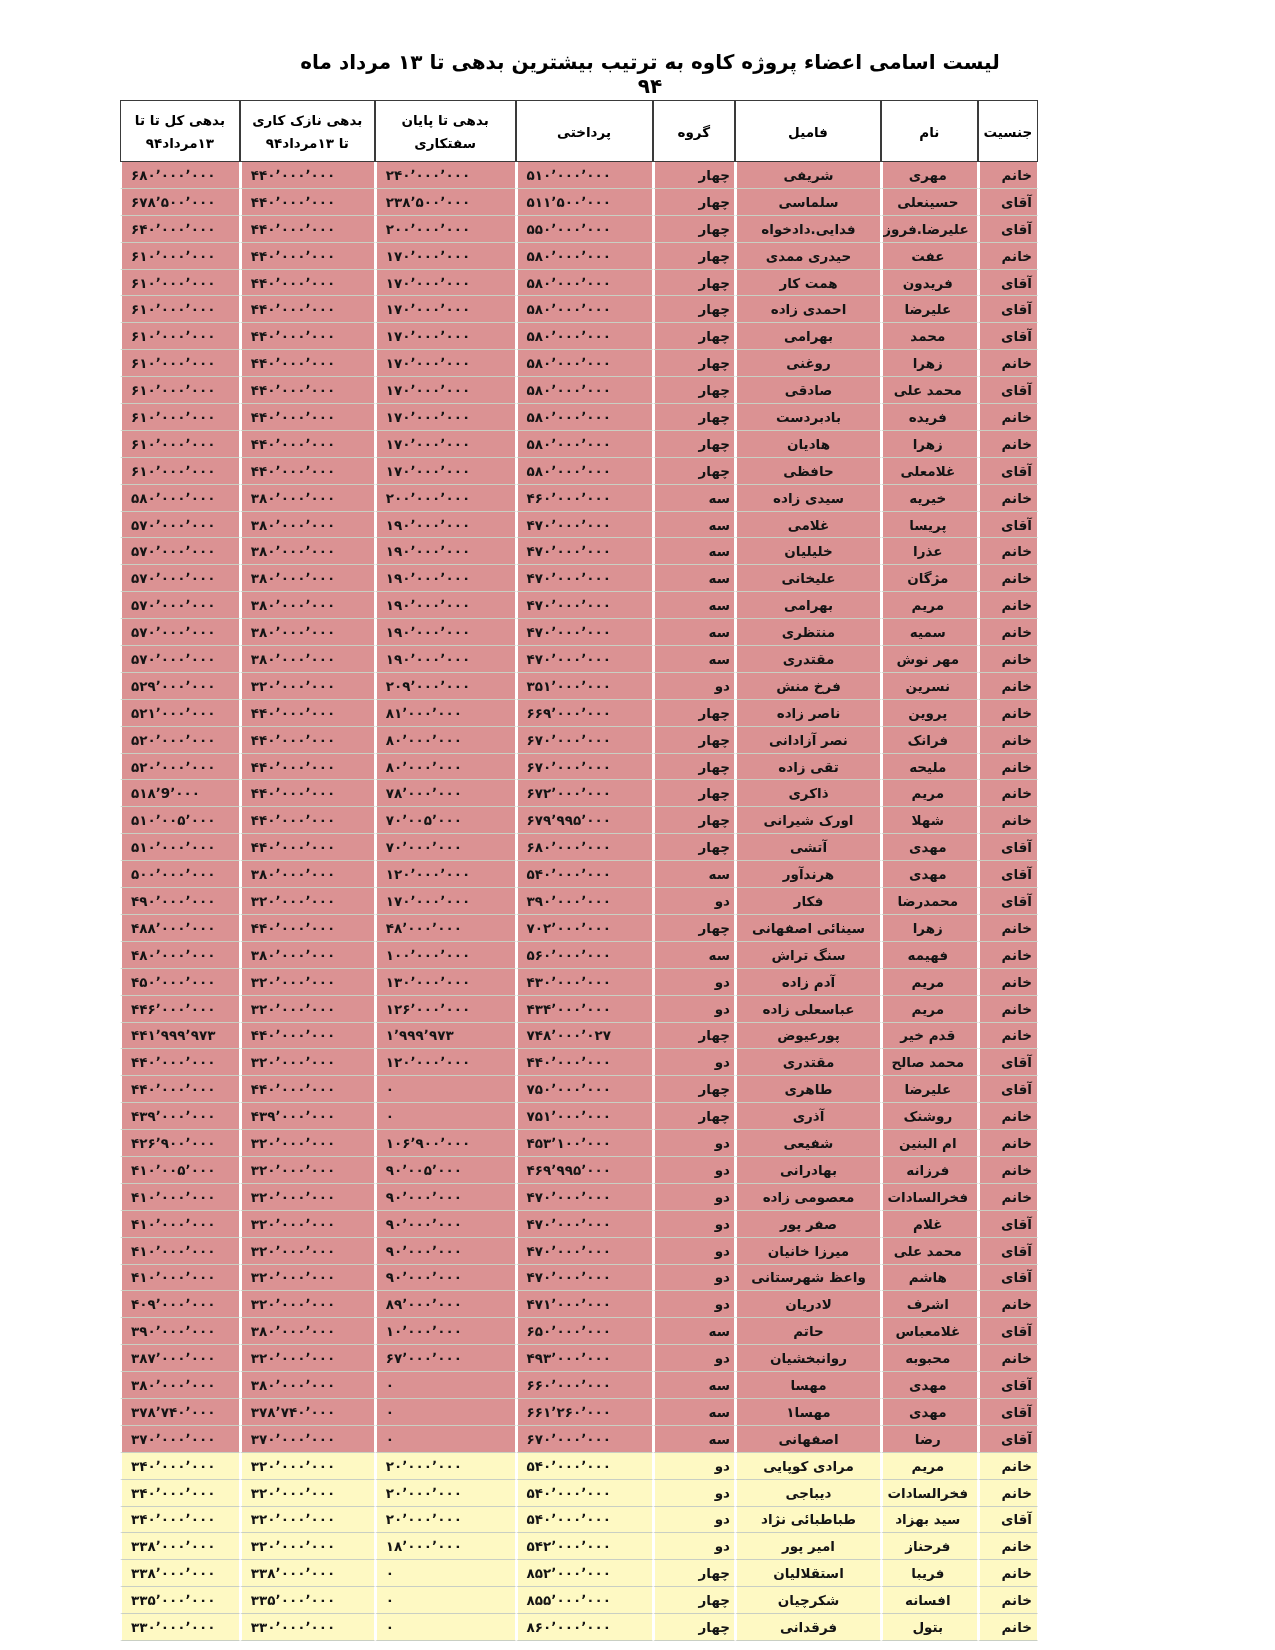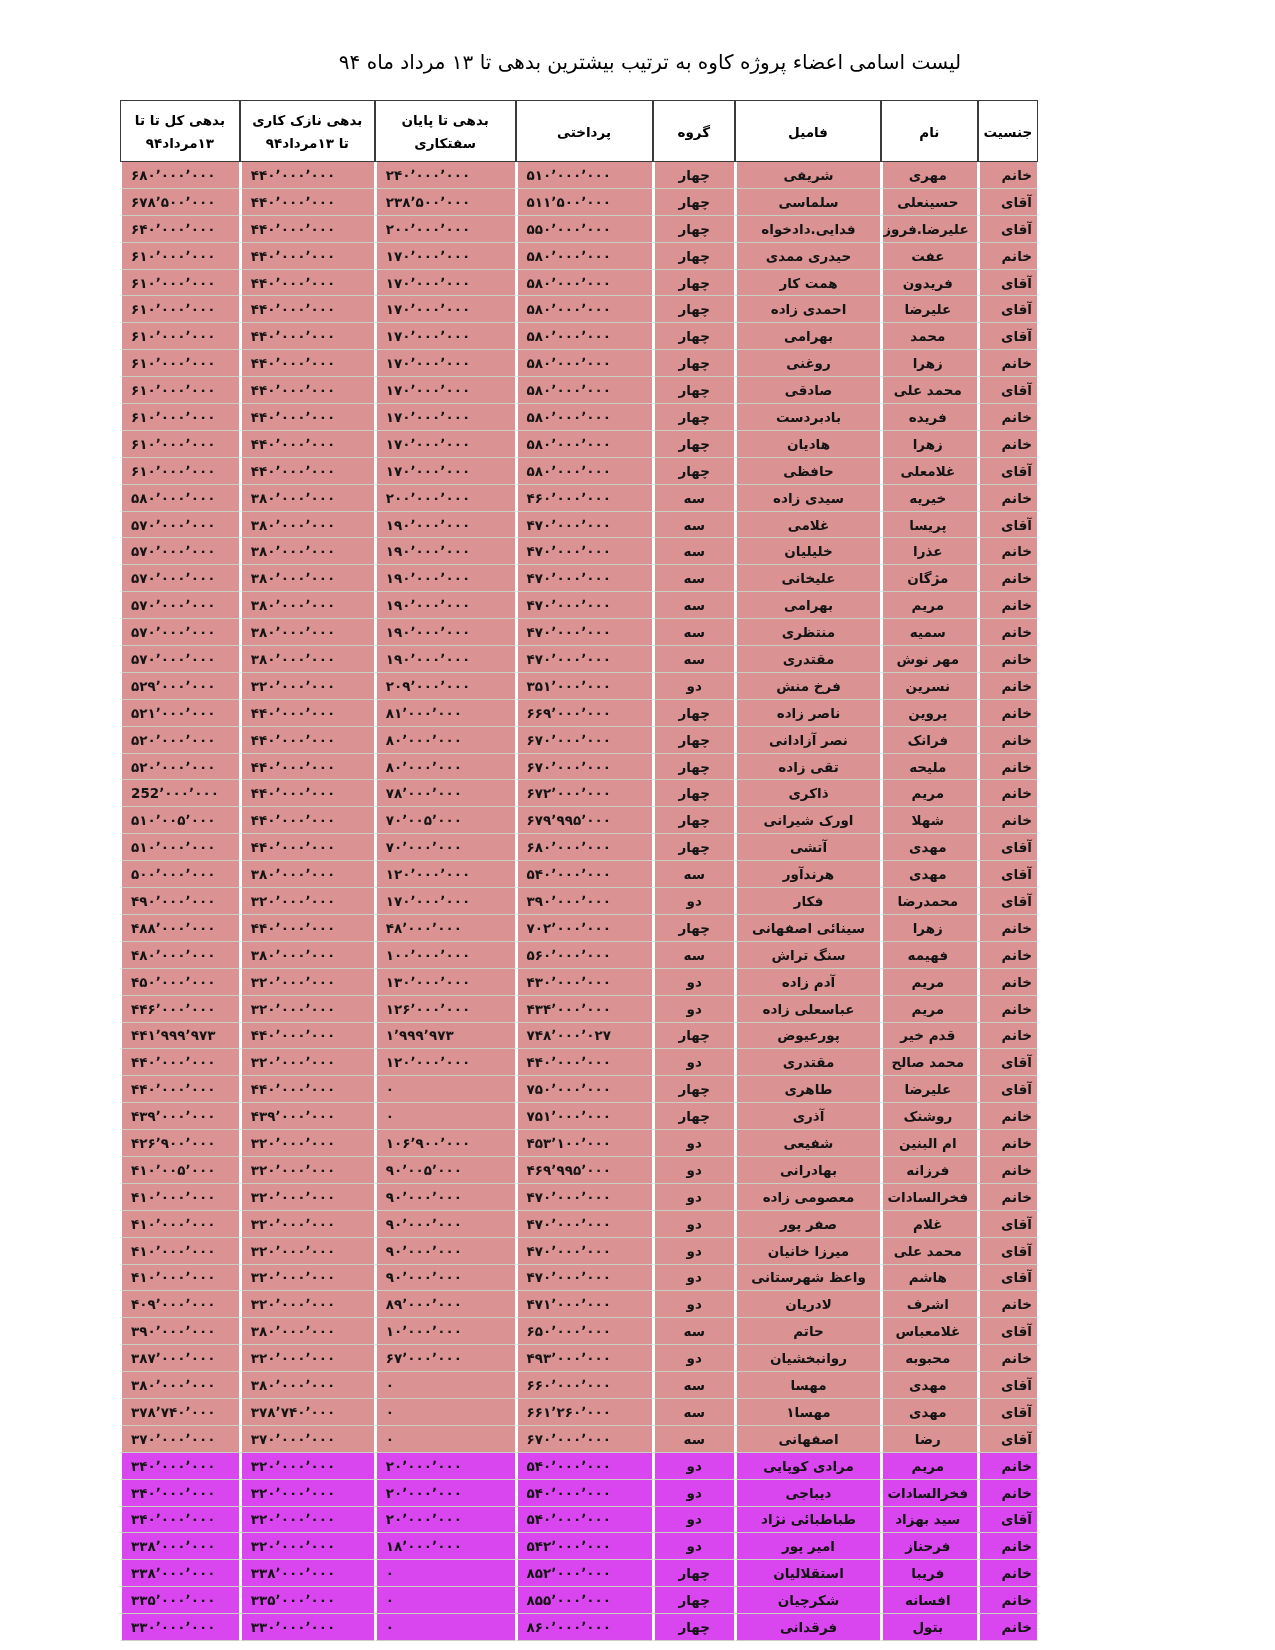--- a/index.html
+++ b/index.html
@@ -3,21 +3,21 @@
 <meta charset="utf-8">
 <style>
   html,body{margin:0;padding:0;background:#ffffff;}
   body{
     width:1275px;height:1650px;position:relative;overflow:hidden;
     font-family:"DejaVu Sans","Liberation Sans",sans-serif;
     font-weight:bold;color:#141414;
   }
   .page-title{
     position:absolute;top:50px;left:300px;width:700px;
-    text-align:center;font-size:20px;font-weight:normal;color:#000;
+    text-align:center;font-size:20px;font-weight:bold;color:#000;
     direction:rtl;
   }
   .sheet{
     position:absolute;top:100px;left:120px;width:918px;
     direction:rtl;
   }
   table.members{
     width:918px;border-collapse:separate;border-spacing:0;
     table-layout:fixed;direction:rtl;
   }
@@ -27,25 +27,25 @@
     vertical-align:middle;padding:0 2px;line-height:1.9;color:#000;
   }
   tbody tr{height:26.9px;}
   tbody td{
     font-size:13.5px;font-weight:bold;vertical-align:middle;
     border-bottom:1px solid #c9cfc3;
     border-left:2px solid #ffffff;border-right:1px solid #ffffff;
     padding:0 4px;overflow:hidden;white-space:nowrap;
   }
   tr.dark td{background:#db9293;}
-  tr.light td{background:#d946ef;}
+  tr.light td{background:#fef9c3;}
   td.col-gender{text-align:left;padding-right:5px;padding-left:23px;}
   td.col-name{text-align:center;padding-right:8px;}
   td.col-family{text-align:center;margin-top:12px;}
-  td.col-group{text-align:center;margin-left:7px;}
+  td.col-group{margin-left:7px;}
   td.col-num{text-align:left;padding-left:9px;}
   .hdr-line{display:block;line-height:1.55;padding-top:2px;}
 </style>
 </head>
 <body>
 
 <div class="page-title">لیست اسامی اعضاء پروژه کاوه به ترتیب بیشترین بدهی تا ۱۳ مرداد ماه ۹۴</div>
 
 <div class="sheet">
   <table class="members">
@@ -322,21 +322,21 @@
           <td class="col-num">۵۲۰٬۰۰۰٬۰۰۰</td>
         </tr>
         <tr class="dark">
           <td class="col-gender">خانم</td>
           <td class="col-name">مریم</td>
           <td class="col-family">ذاکری</td>
           <td class="col-group">چهار</td>
           <td class="col-num">۶۷۲٬۰۰۰٬۰۰۰</td>
           <td class="col-num">۷۸٬۰۰۰٬۰۰۰</td>
           <td class="col-num">۴۴۰٬۰۰۰٬۰۰۰</td>
-          <td class="col-num">252٬۰۰۰٬۰۰۰</td>
+          <td class="col-num">۵۱۸٬9٬۰۰۰</td>
         </tr>
         <tr class="dark">
           <td class="col-gender">خانم</td>
           <td class="col-name">شهلا</td>
           <td class="col-family">اورک شیرانی</td>
           <td class="col-group">چهار</td>
           <td class="col-num">۶۷۹٬۹۹۵٬۰۰۰</td>
           <td class="col-num">۷۰٬۰۰۵٬۰۰۰</td>
           <td class="col-num">۴۴۰٬۰۰۰٬۰۰۰</td>
           <td class="col-num">۵۱۰٬۰۰۵٬۰۰۰</td>

